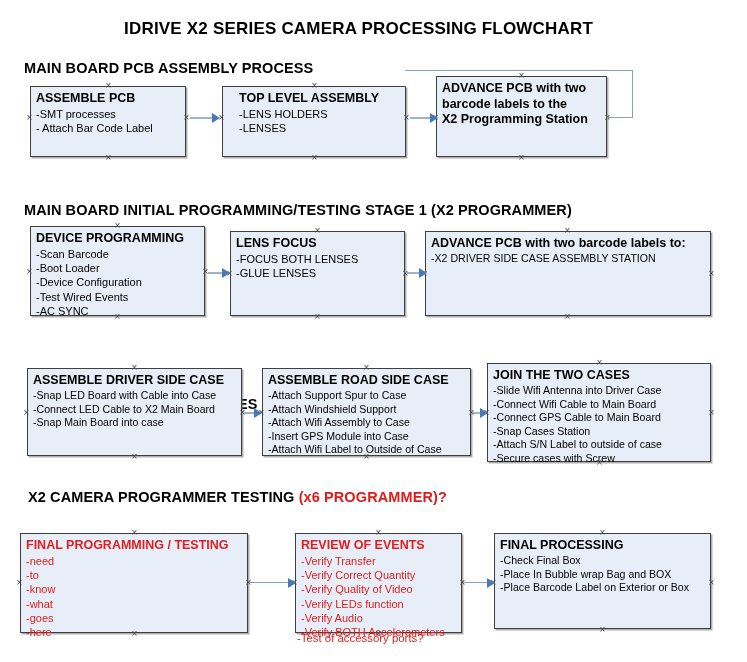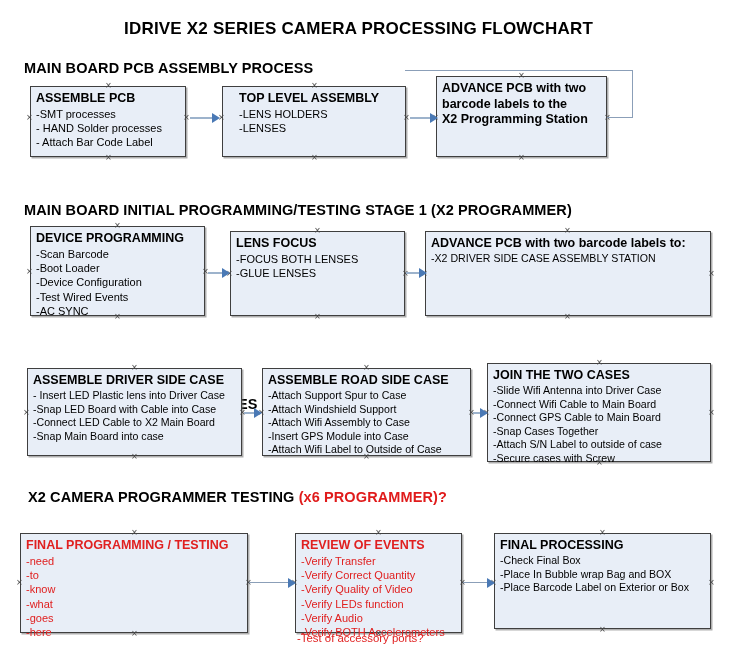--- a/index.html
+++ b/index.html
@@ -125,21 +125,20 @@
 <div id="canvas">
 
   <div class="doc-title" style="left:124px; top:19px;">IDRIVE X2  SERIES CAMERA PROCESSING FLOWCHART</div>
 
   <div class="section-header" style="left:24px; top:60px;">MAIN BOARD PCB ASSEMBLY PROCESS</div>
 
   <div class="box" style="left:30px; top:86px; width:156px; height:71px;">
     <div class="box-inner">
       <div class="box-title">ASSEMBLE PCB</div>
       <div class="box-line">-SMT processes</div>
-      <div class="box-line">- HAND Solder processes</div>
       <div class="box-line">- Attach Bar Code Label</div>
     </div>
   </div>
   <div class="handle" style="left:25px; top:113px;"></div>
   <div class="handle" style="left:104px; top:81px;"></div>
   <div class="handle" style="left:104px; top:153px;"></div>
   <div class="handle" style="left:182px; top:113px;"></div>
 
   <div class="box" style="left:222px; top:86px; width:184px; height:71px;padding-left:11px;">
     <div class="box-inner">
@@ -219,21 +218,20 @@
   <div class="handle" style="left:707px; top:269px;"></div>
 
   <div class="conn" style="left:406px; top:272px; width:18px;"></div>
   <div class="arrowhead" style="left:419px; top:268px;"></div>
 
   <div class="section-header" style="left:28px; top:348px;margin-top:48px;">X2 CAMERA CASE ASSEMBLIES</div>
 
   <div class="box" style="left:27px; top:368px; width:215px; height:88px;">
     <div class="box-inner">
       <div class="box-title">ASSEMBLE DRIVER SIDE CASE</div>
-      <div class="box-line small">- Insert LED Plastic lens into Driver Case</div>
       <div class="box-line small">-Snap LED Board with Cable into Case</div>
       <div class="box-line small">-Connect LED Cable to X2 Main Board</div>
       <div class="box-line small">-Snap Main Board into case</div>
     </div>
   </div>
   <div class="handle" style="left:22px; top:408px;"></div>
   <div class="handle" style="left:130px; top:363px;"></div>
   <div class="handle" style="left:130px; top:452px;"></div>
   <div class="handle" style="left:238px; top:408px;"></div>
 
@@ -254,21 +252,21 @@
 
   <div class="conn" style="left:244px; top:412px; width:16px;"></div>
   <div class="arrowhead" style="left:254px; top:408px;"></div>
 
   <div class="box" style="left:487px; top:363px; width:224px; height:99px;">
     <div class="box-inner">
       <div class="box-title">JOIN THE TWO CASES</div>
       <div class="box-line small">-Slide Wifi Antenna into Driver Case</div>
       <div class="box-line small">-Connect Wifi Cable to Main Board</div>
       <div class="box-line small">-Connect GPS Cable to Main Board</div>
-      <div class="box-line small">-Snap Cases Together</div>
+      <div class="box-line small">-Snap Cases Station</div>
       <div class="box-line small">-Attach S/N Label to outside of case</div>
       <div class="box-line small">-Secure cases with Screw</div>
     </div>
   </div>
   <div class="handle" style="left:482px; top:408px;"></div>
   <div class="handle" style="left:595px; top:358px;"></div>
   <div class="handle" style="left:595px; top:458px;"></div>
   <div class="handle" style="left:707px; top:408px;"></div>
 
   <div class="conn" style="left:473px; top:412px; width:14px;"></div>

